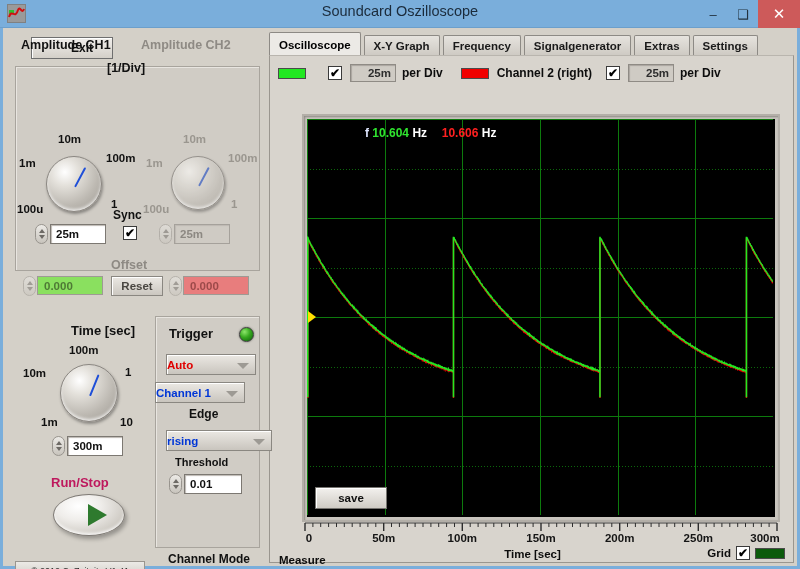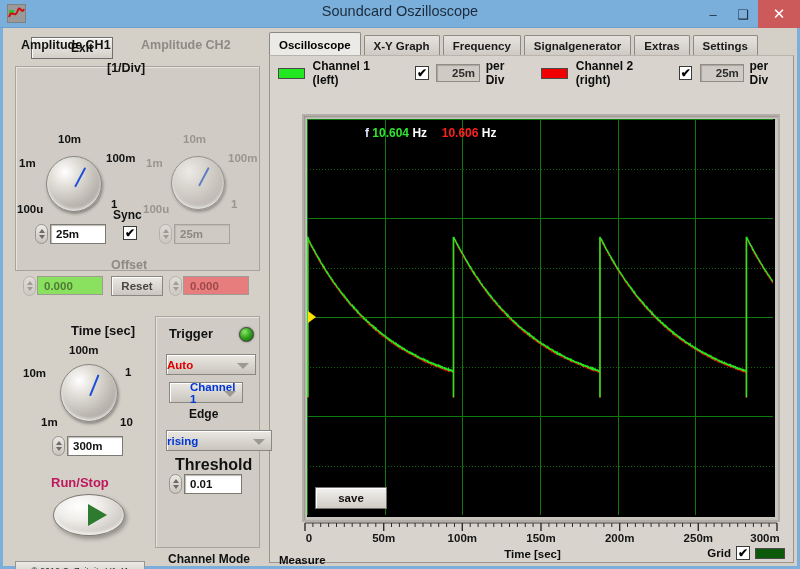--- a/index.html
+++ b/index.html
@@ -277,24 +277,24 @@
   
   #trig-group{ left:152px; top:288px; width:105px; height:232px; }
   #trig-title{ position:absolute; left:166px; top:298px; font-size:13px;font-weight:bold;color:#111;}
   #trig-led{
     position:absolute; left:236px; top:299px; width:15px;height:15px;border-radius:50%;
     background: radial-gradient(circle at 35% 30%, #8ce66a 0%, #36a81f 45%, #0c5c0a 100%);
     border:1px solid #3b3b3b;
     box-shadow: 0 0 2px rgba(0,0,0,.5);
   }
   #dd-auto{ position:absolute; left:163px; top:326px; width:90px; height:21px; color:#e00000;}
-  #dd-chan{ position:absolute; left:166px; top:354px; width:74px; height:21px;padding-left:20px; }
+  #dd-chan{ position:absolute; left:152px; top:354px; width:90px; height:21px; }
   #edge-lbl{ position:absolute; left:186px; top:379px; font-size:12px;font-weight:bold;color:#111;}
   #dd-edge{ position:absolute; left:163px; top:402px; width:106px; height:21px; }
-  #thr-lbl{ position:absolute; left:172px; top:428px; font-size:16px;font-weight:bold;color:#111;}
+  #thr-lbl{ position:absolute; left:172px; top:428px; font-size:11px;font-weight:bold;color:#111;}
   #thr-spin{ position:absolute; left:166px; top:446px; }
   #thr-field{ position:absolute; left:181px; top:446px; width:58px; height:20px; }
   #autoset-btn{
     position:absolute; left:161px; top:477px; width:95px; height:21px;
     background:linear-gradient(#f0eee9,#cbc7c0);
     border:1px solid #7c7973; box-shadow: inset 1px 1px 0 #fff;
     display:flex;align-items:center;justify-content:center;
     font-size:11.5px;font-weight:bold;color:#111;
   }
   #cmode-lbl{ position:absolute; left:165px; top:524px; font-size:12px;font-weight:bold;color:#111;}
@@ -326,21 +326,20 @@
     <div class="tab">Frequency</div>
     <div class="tab">Signalgenerator</div>
     <div class="tab">Extras</div>
     <div class="tab">Settings</div>
   </div>
 
   <div id="tabpanel">
 
     <div id="chan-row">
       <span class="chan-swatch" style="background:#22e822"></span>
-      <span class="chan-label">Channel 1 (left)</span>
       <span style="display:inline-block;width:22px"></span>
       <span class="chk">✔</span>
       <span style="display:inline-block;width:8px"></span>
       <span class="chan-val">25m</span>
       <span style="display:inline-block;width:6px"></span>
       <span>per Div</span>
       <span style="display:inline-block;width:18px"></span>
       <span class="chan-swatch" style="background:#f00000"></span>
       <span class="chan-label">Channel 2 (right)</span>
       <span style="display:inline-block;width:14px"></span>

